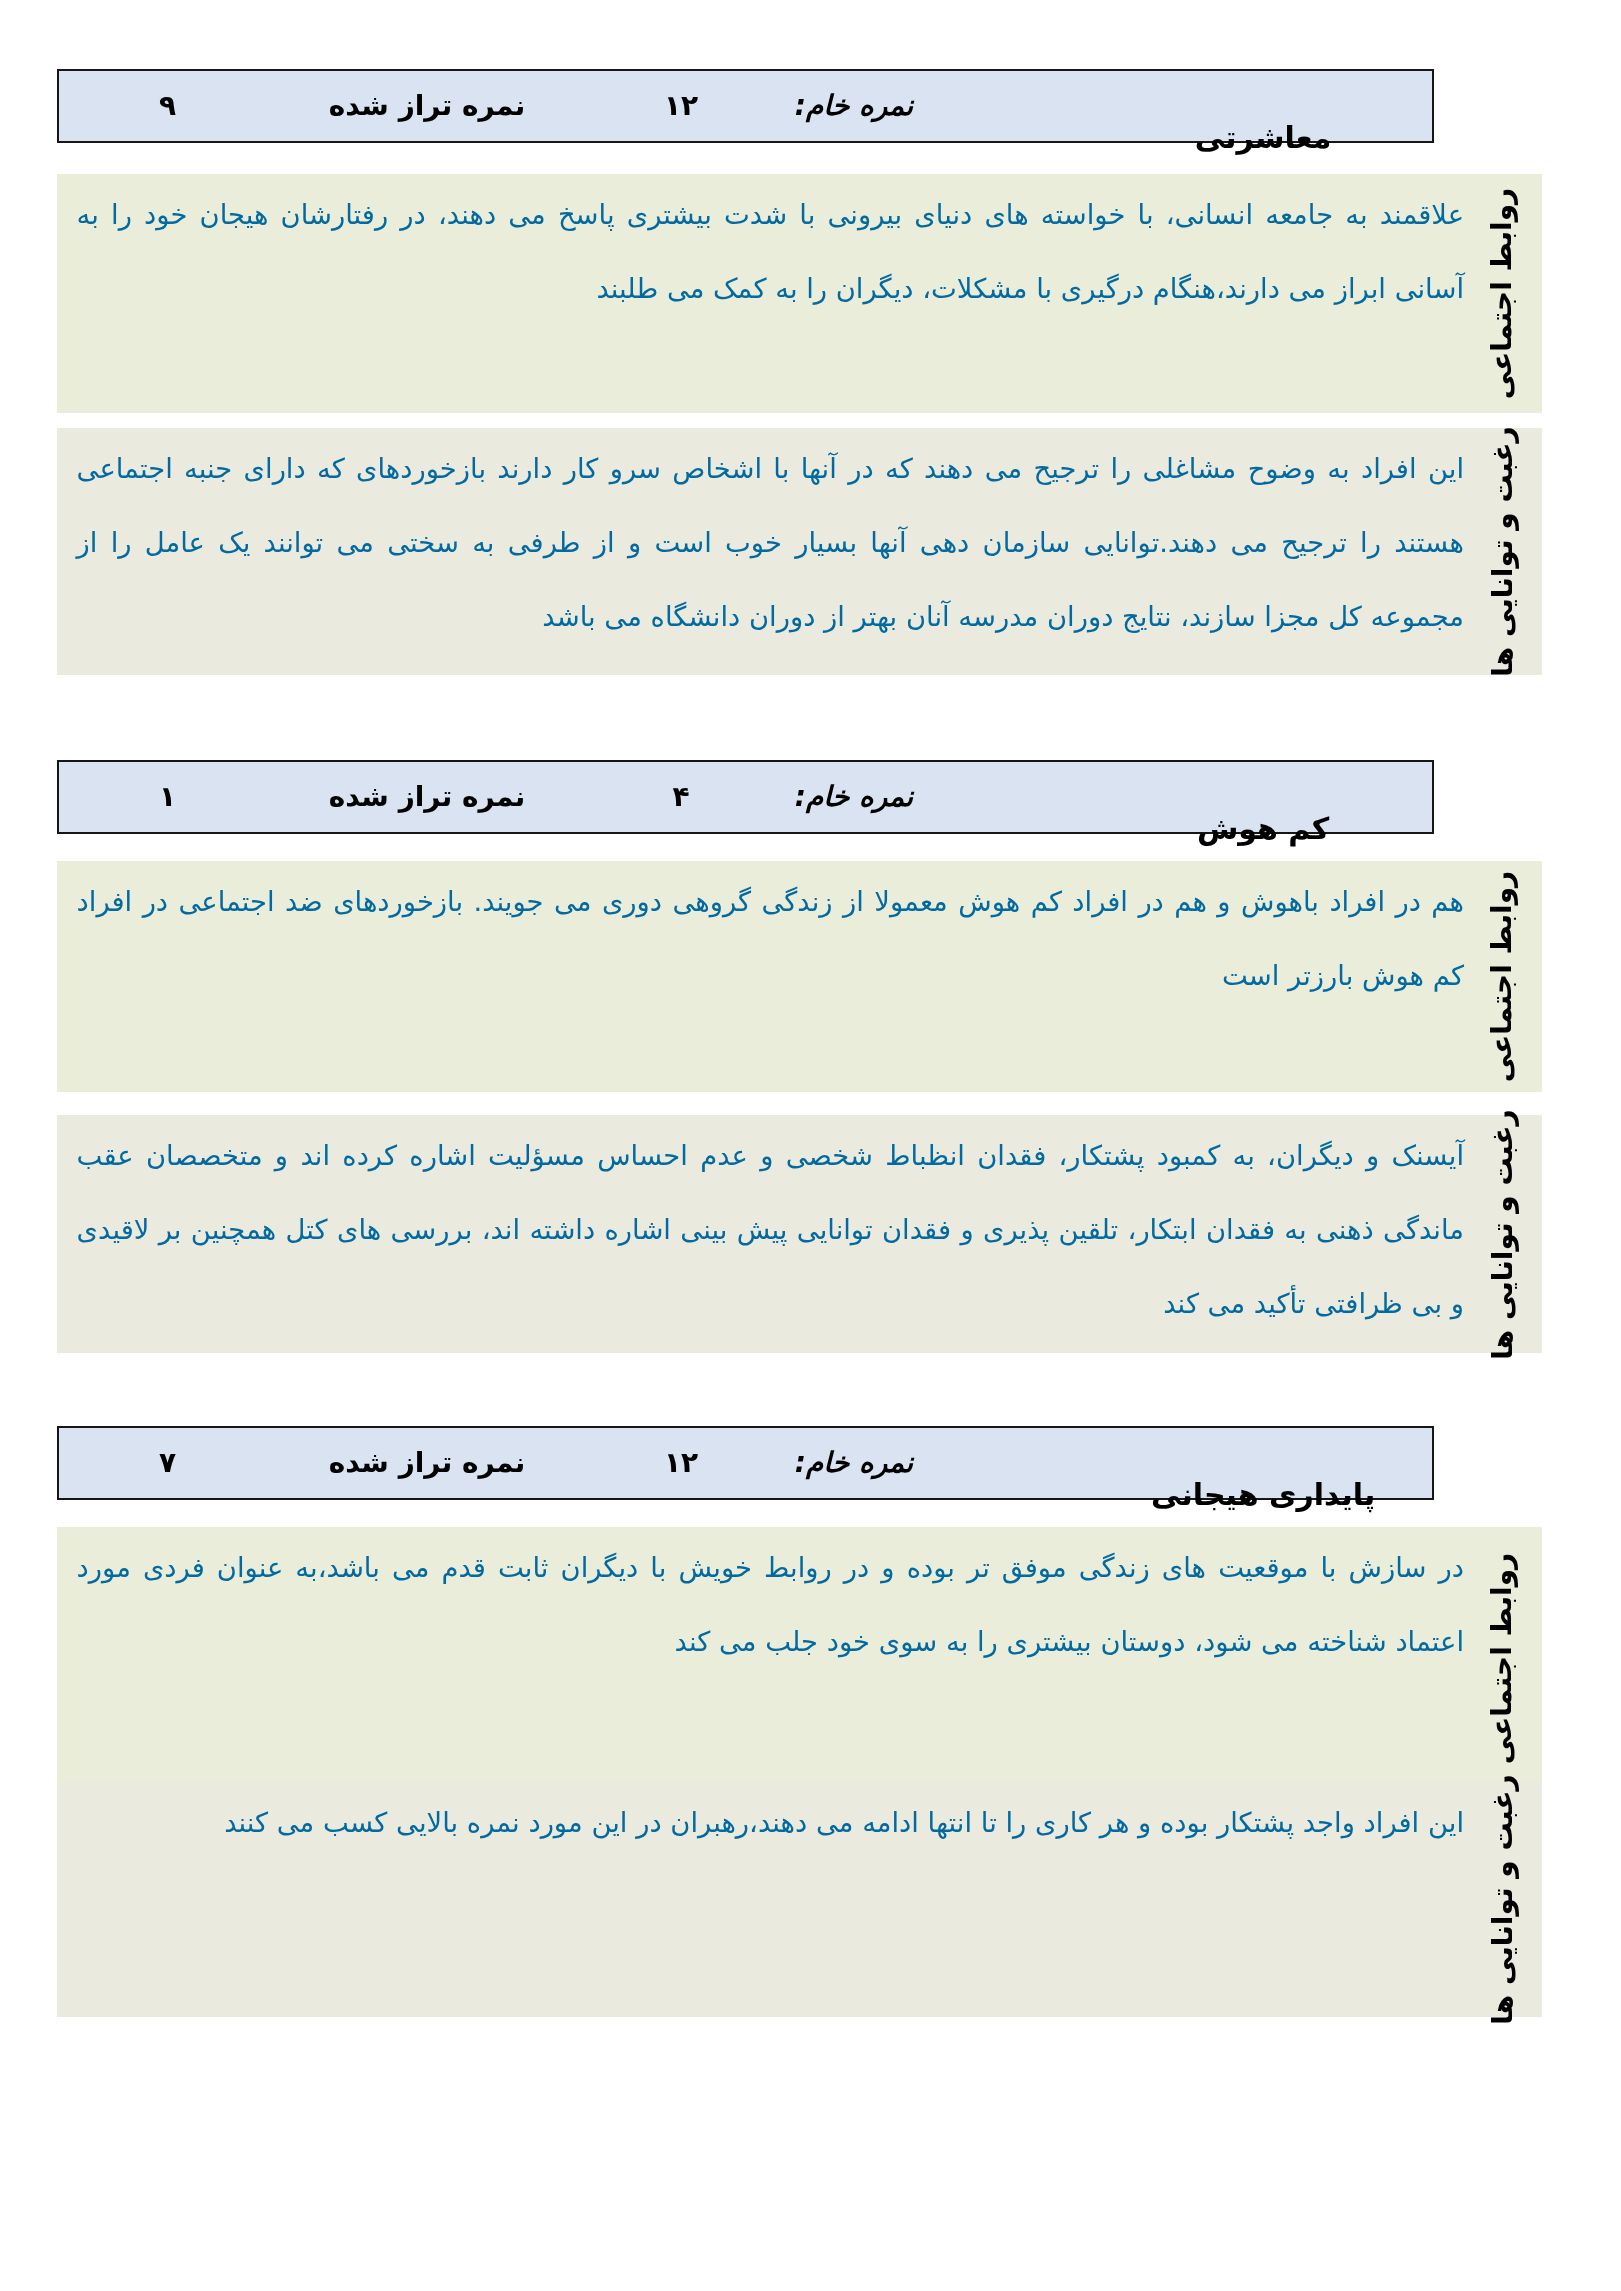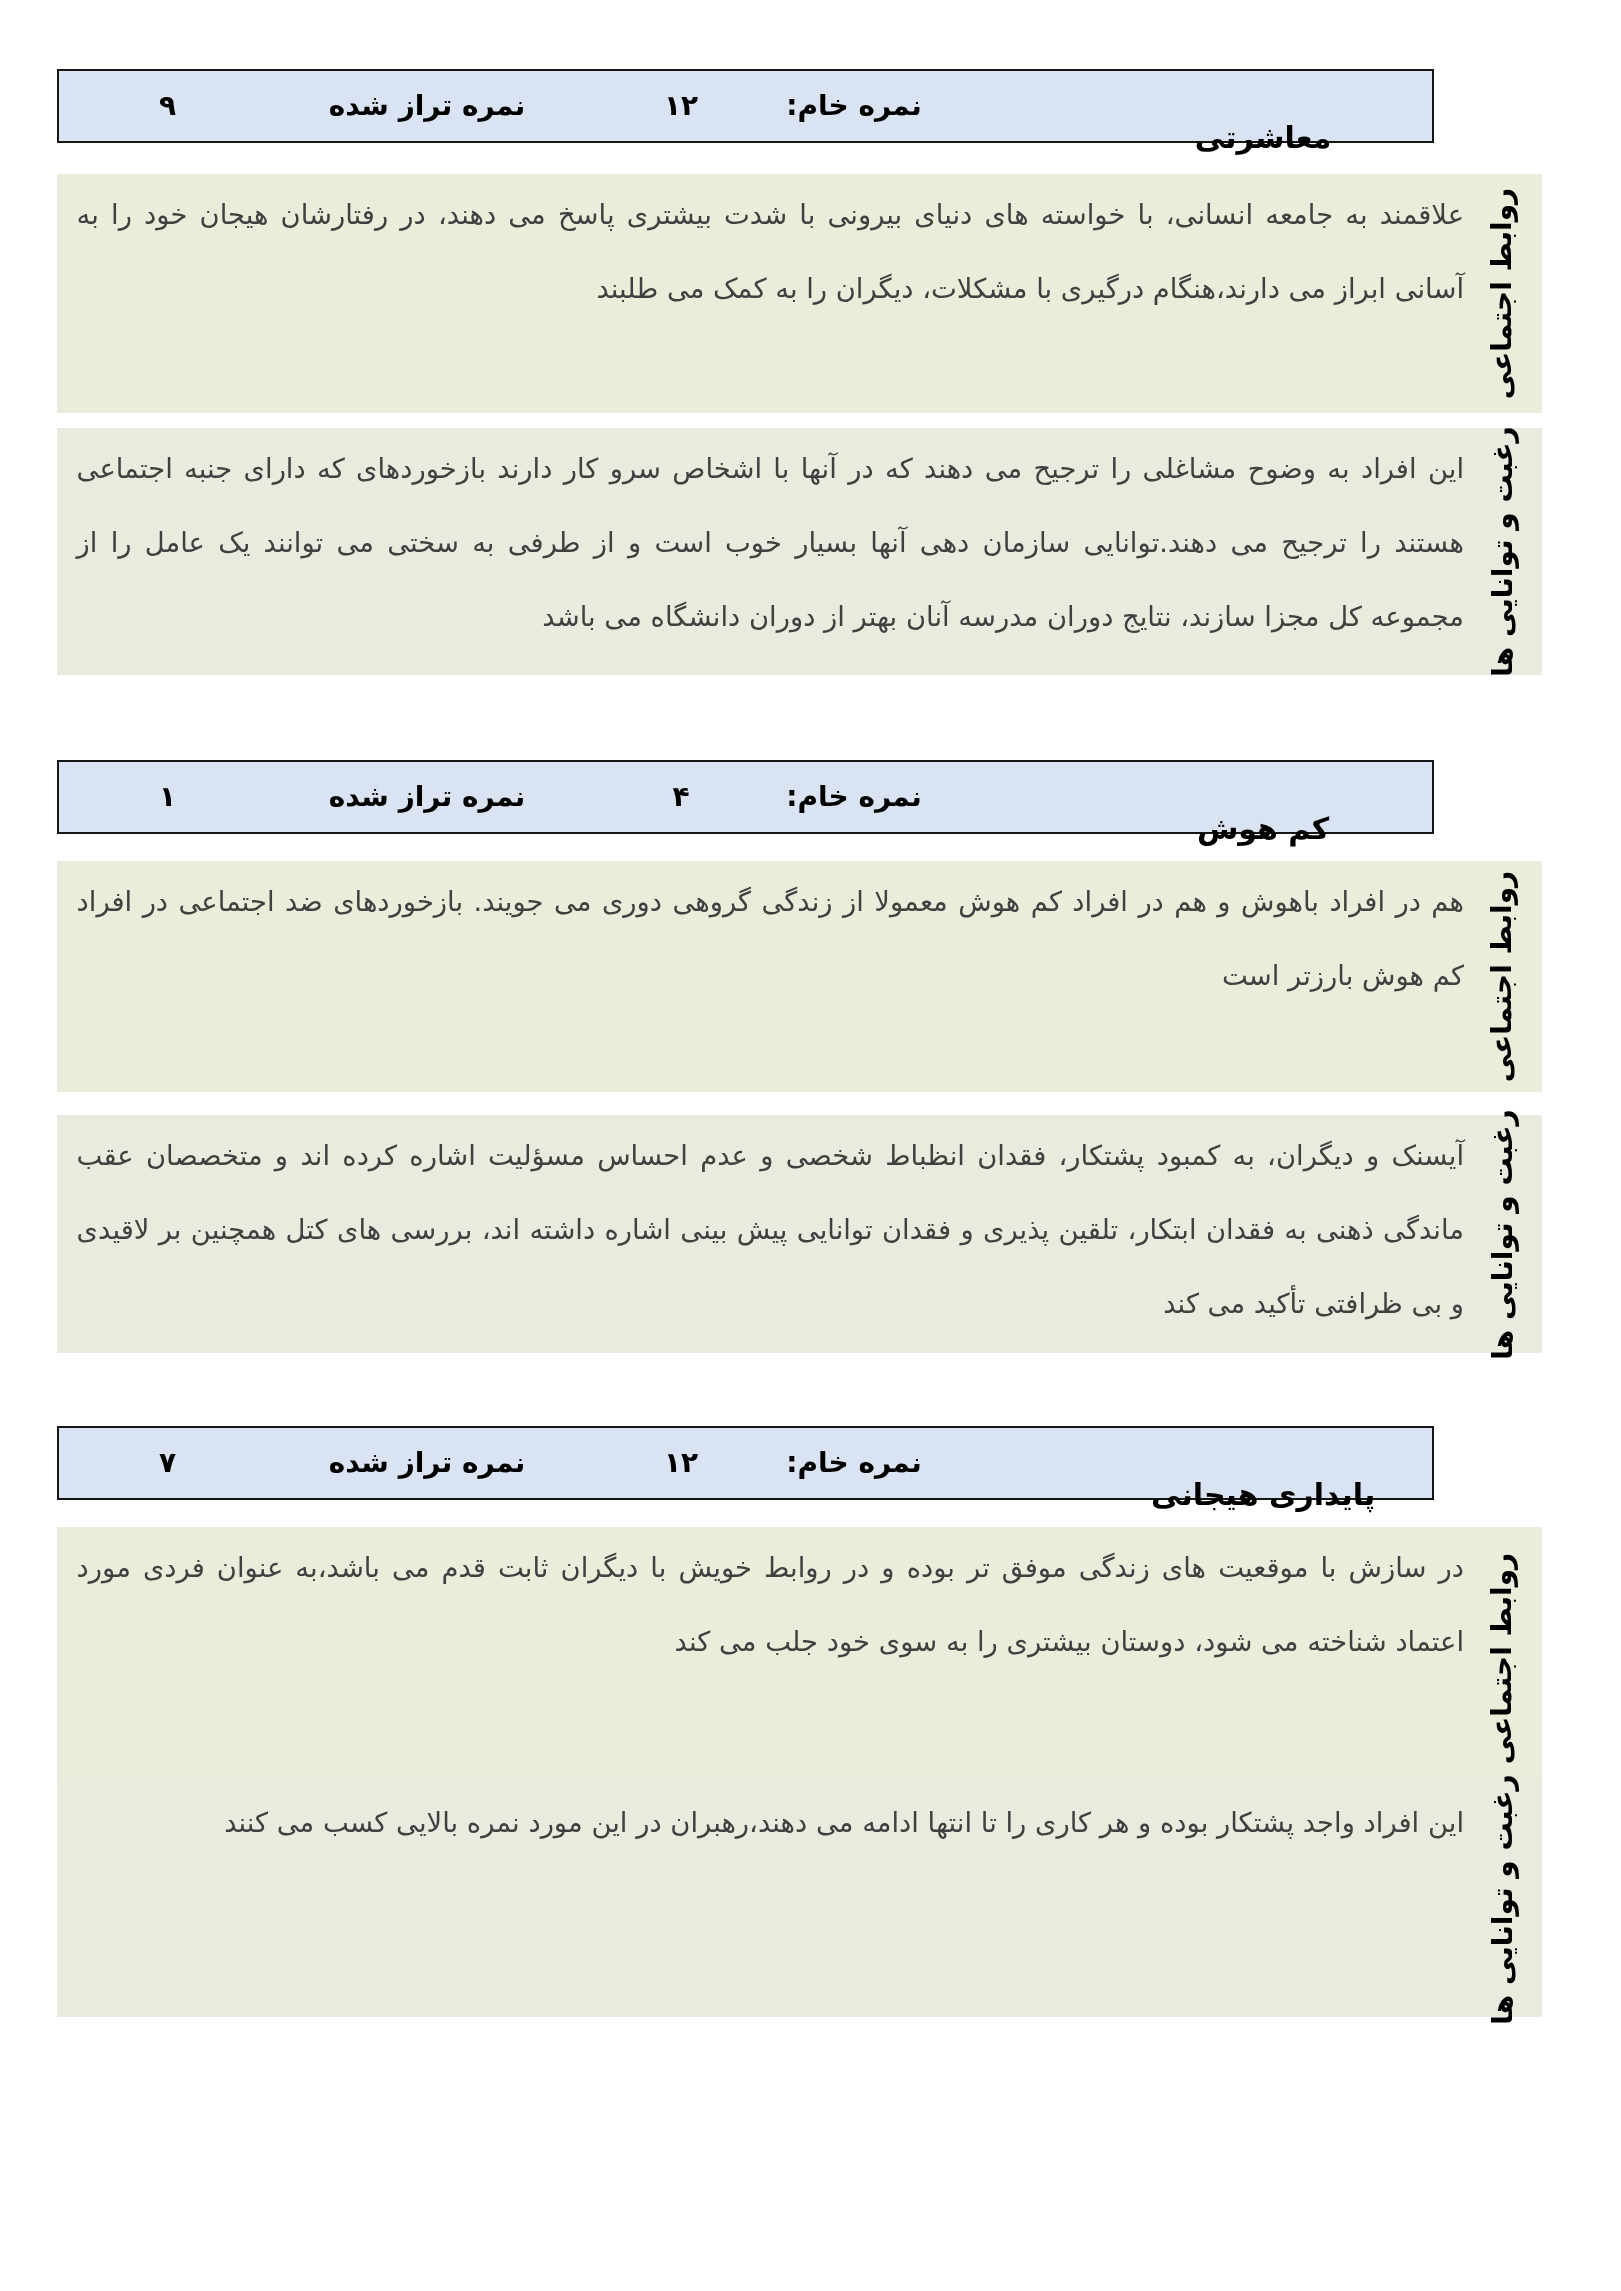--- a/index.html
+++ b/index.html
@@ -20,36 +20,36 @@
   }
   .score-header .fld {
     position:absolute; top:0; height:69px; line-height:69px;
     transform:translateX(-50%);
     font-weight:bold; font-size:28px; color:#000;
     white-space:nowrap; direction:rtl;
   }
   .fld.scaled-value { left:7.9%; }
   .fld.scaled-label { left:26.8%; }
   .fld.raw-value    { left:45.3%; }
-  .fld.raw-label    { left:57.9%; }
+  .fld.raw-label    { left:57.9%;font-style:italic; }
   .fld.trait-title  { left:87.7%; font-size:30px;margin-top:32px; }
 
   .desc-block {
     position:absolute; left:57px; width:1485px;
     box-sizing:border-box;
   }
   .desc-block.tint-a { background:#e9edda; }
   .desc-block.tint-b { background:#ebeade; }
   .desc-block p {
     margin:0;
     padding:3.9px 78px 0 19.6px;
     font-size:27.4px;
     line-height:74px;
     text-align:justify;
-    color:#404040;
+    color:#0369a1;
   }
   .side-label-wrap {
     position:absolute; top:0; right:0; bottom:0; width:80px;
     display:flex; align-items:center; justify-content:center;
     pointer-events:none;
   }
   .side-label-wrap span {
     display:block;
     transform:rotate(-90deg);
     white-space:nowrap;

